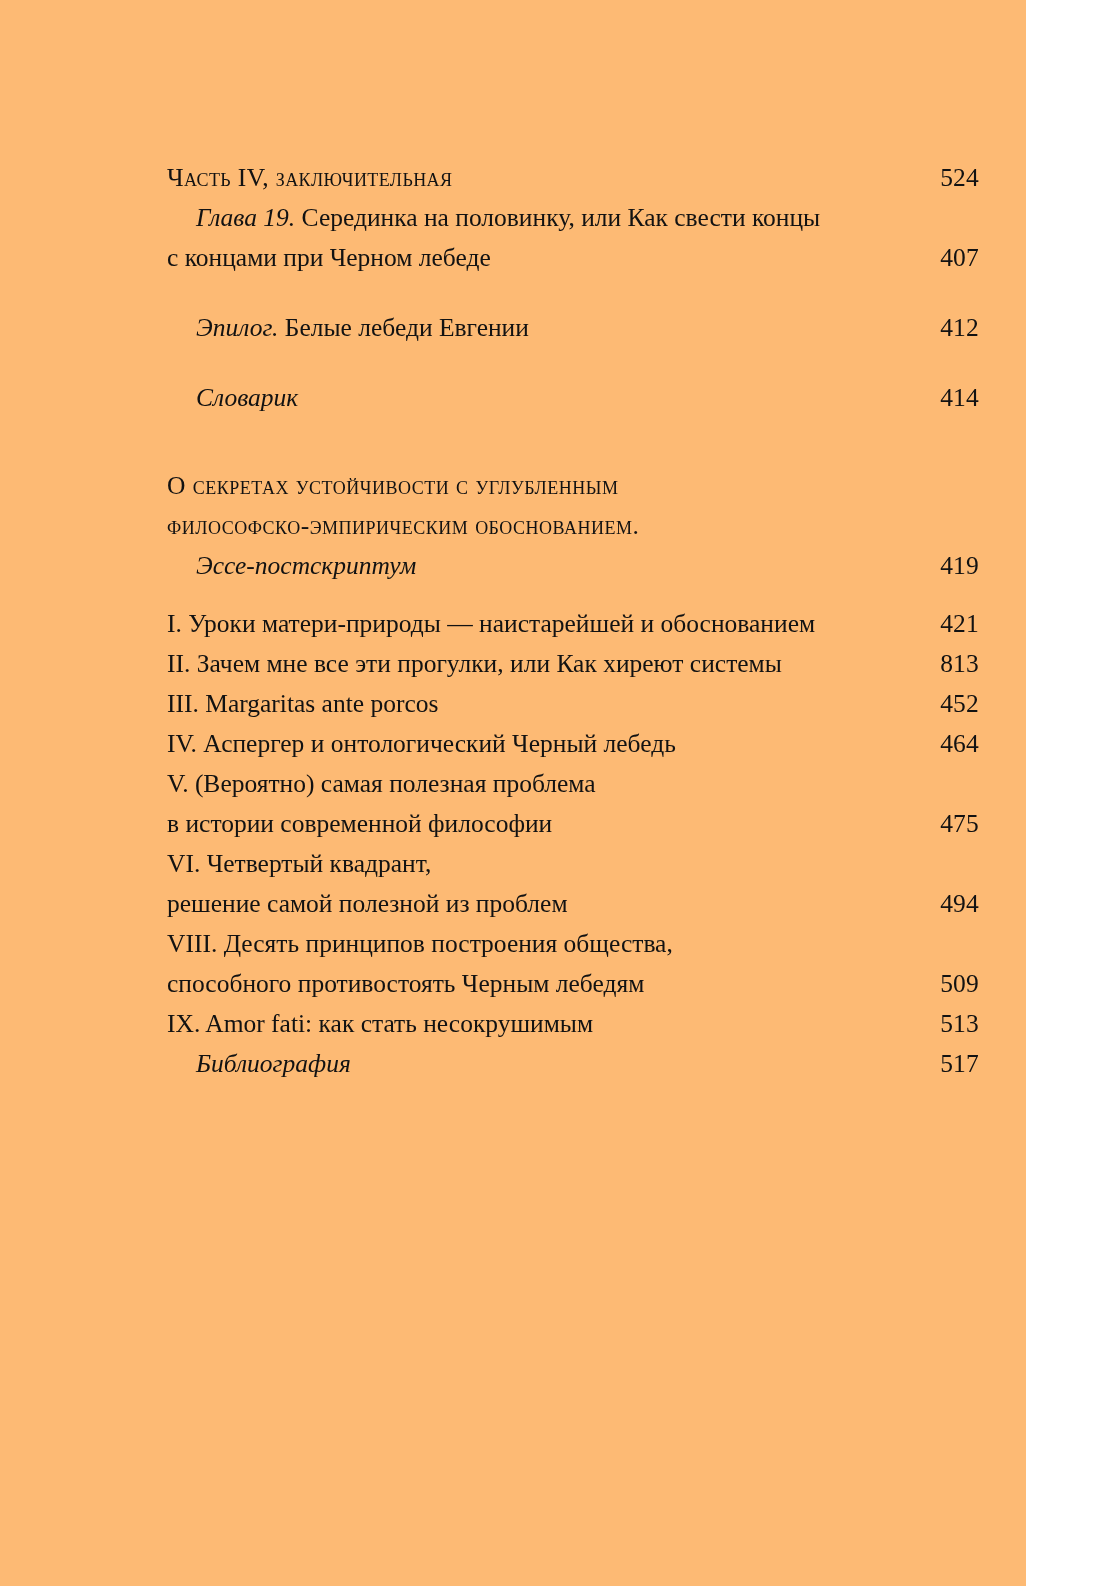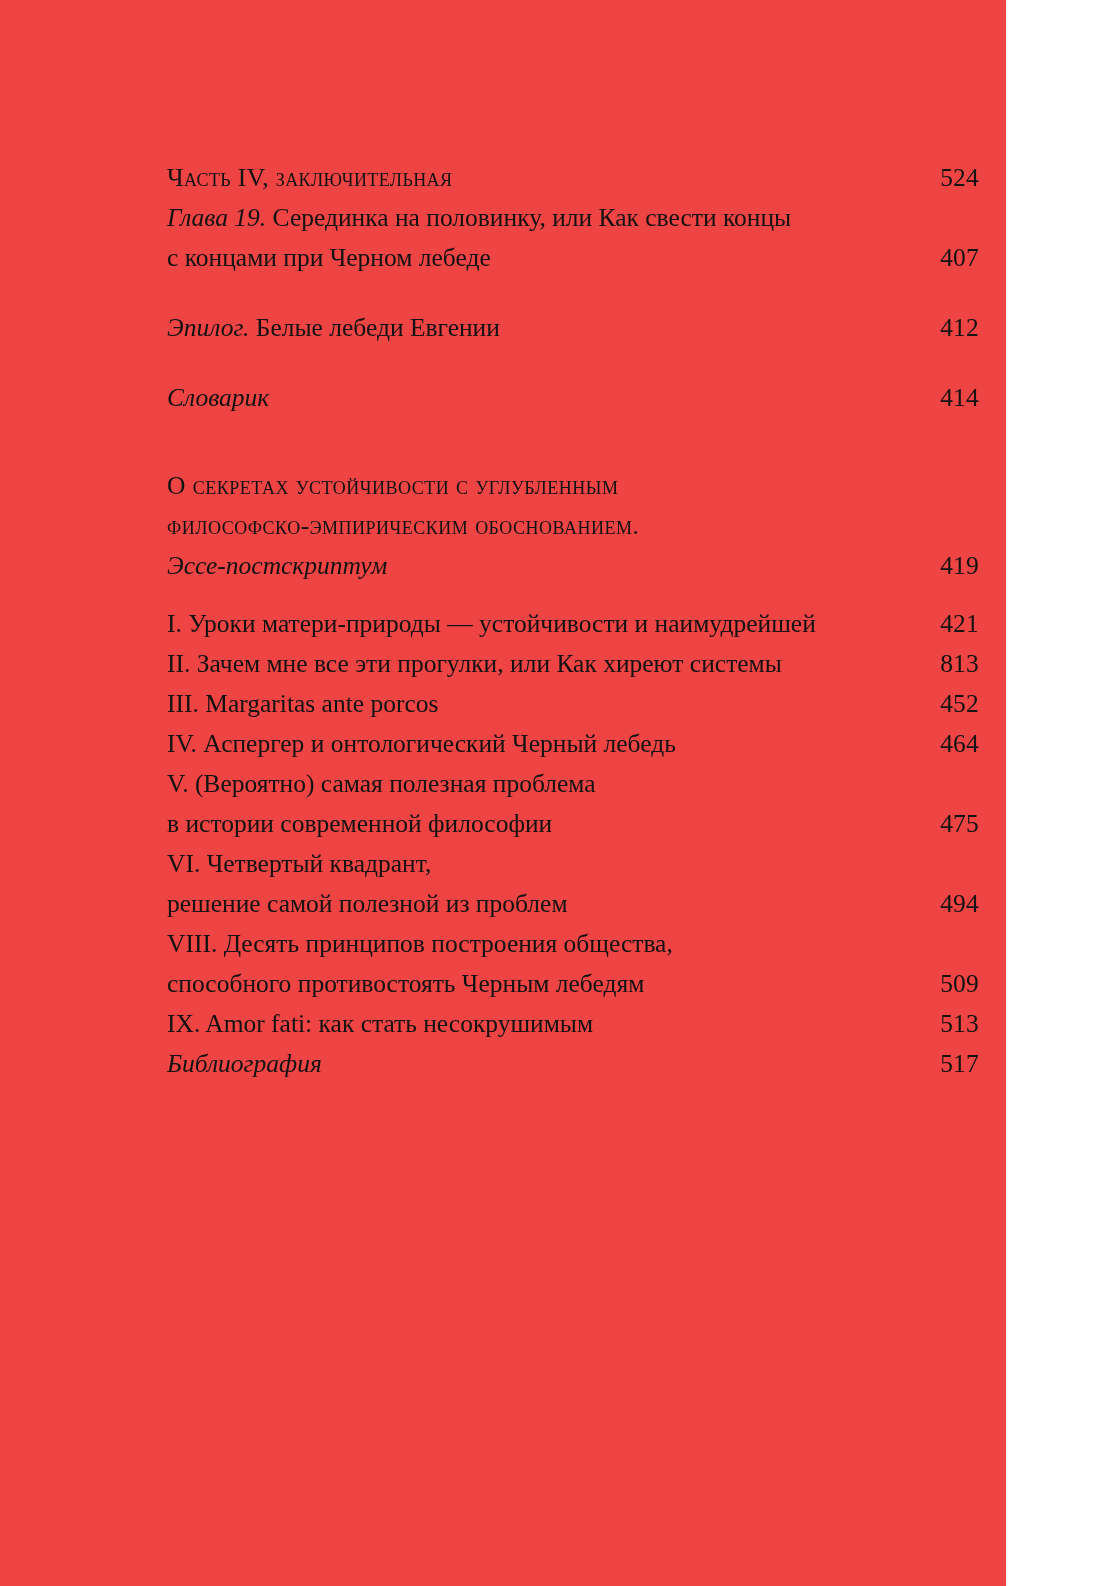--- a/index.html
+++ b/index.html
@@ -15,21 +15,22 @@
     position: relative;
     overflow: hidden;
   }
 
   .page {
     position: absolute;
     left: 0;
     top: 0;
     width: 1006px;
     height: 1586px;
-    background: #ef4444;
+    background: #fdba74;
+    padding-left: 20px;
   }
 
   .toc {
     position: absolute;
     left: 167px;
     top: 158px;
     width: 812px;
   }
 
   
@@ -69,21 +70,21 @@
   }
 
   
   .cont { }
 
   
   .smallcaps {
     font-variant: small-caps;
     letter-spacing: 0.4px;
   }
-  .ital { font-style: italic; }
+  .ital { font-style: italic; margin-left: 29px; }
   .rom  { font-style: normal; }
 
   .head-block {
     font-variant: small-caps;
     letter-spacing: 0.5px;
   }
 
   
   .gap-sm { height: 18px; }
   .gap-md { height: 30px; }
@@ -136,21 +137,21 @@
     </div>
     <div class="entry">
       <span class="txt ital">Эссе-постскриптум</span>
       <span class="leader"></span>
       <span class="pageno">419</span>
     </div>
 
     <div class="gap-sm"></div>
 
     <div class="entry">
-      <span class="txt">I. Уроки матери-природы — устойчивости и наимудрейшей</span>
+      <span class="txt">I. Уроки матери-природы — наистарейшей и обоснованием</span>
       <span class="leader"></span>
       <span class="pageno">421</span>
     </div>
 
     <div class="entry">
       <span class="txt">II. Зачем мне все эти прогулки, или Как хиреют системы </span>
       <span class="leader"></span>
       <span class="pageno">813</span>
     </div>
 

